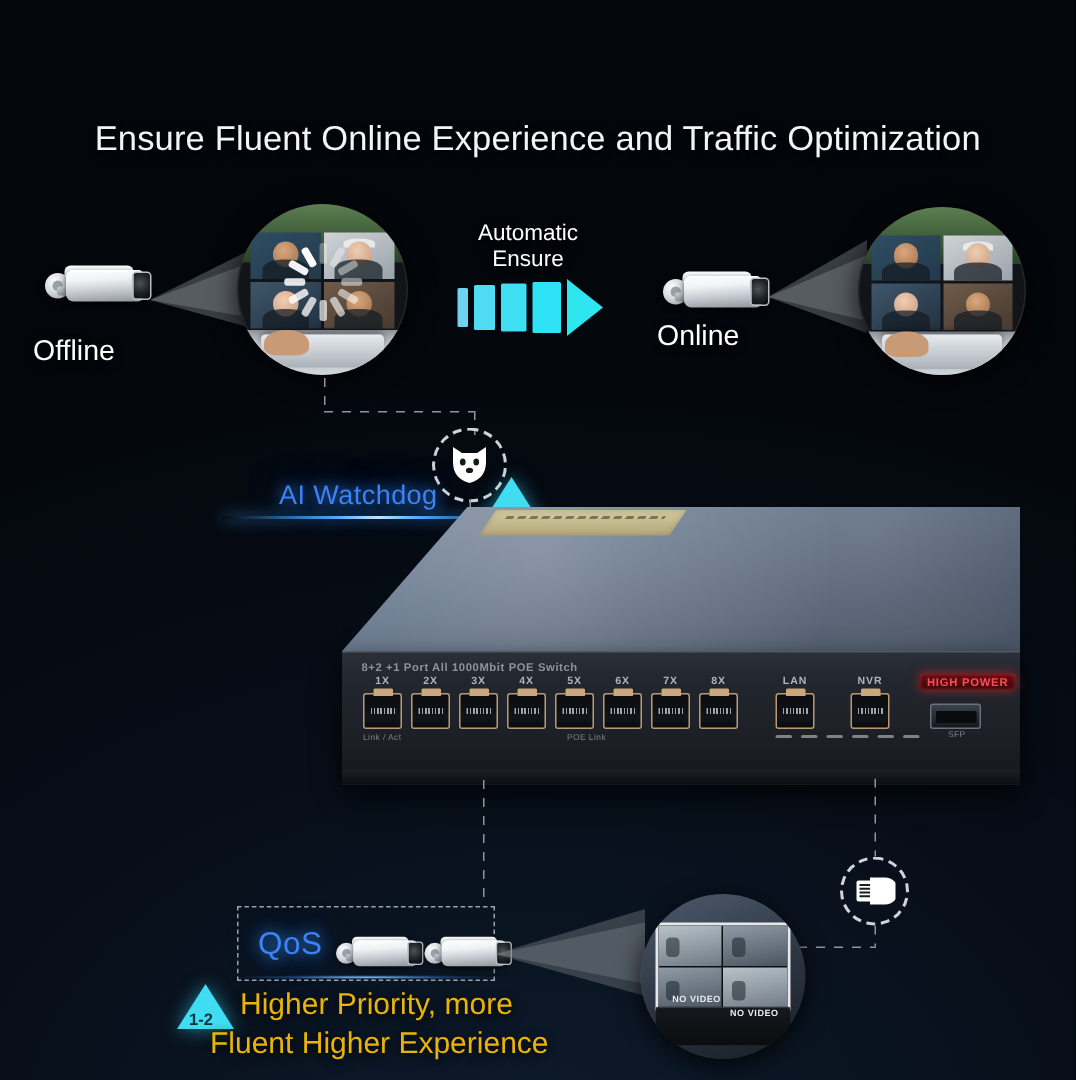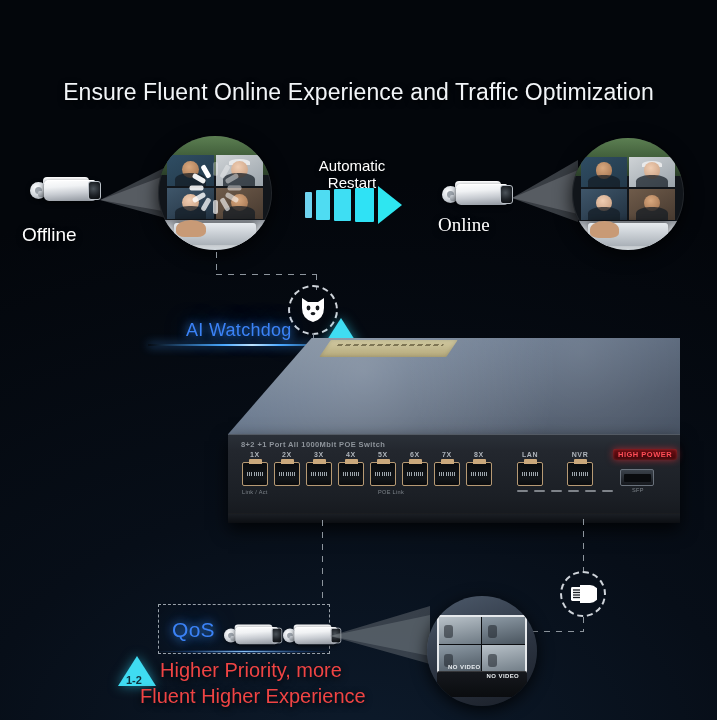--- a/index.html
+++ b/index.html
@@ -224,21 +224,21 @@
   .sfp:after{ content:""; position:absolute; left:3px; top:4px; width:27px; height:8px;
     background:#090b0e; border-radius:1px; }
 
   
   .dash-box { position:absolute; border:1px dashed #9aa2aa; }
   .qos-glow {
     position:absolute; height:3px; border-radius:3px;
     background:radial-gradient(ellipse at 50% 50%, rgba(140,200,255,.95) 0%, rgba(50,120,220,.35) 45%, rgba(0,0,0,0) 75%);
   }
   .bottom-text {
-    position:absolute; color:#ef4444; font-size:20px; line-height:1.28;
+    position:absolute; color:#eab308; font-size:20px; line-height:1.28;
     text-shadow:0 2px 7px rgba(0,0,0,.95); white-space:nowrap;
   }
 
   
   .ncircle {
     position:absolute; border-radius:50%; overflow:hidden;
     background:linear-gradient(160deg,#4d5a6b 0%,#2b3340 55%,#1a1f28 100%);
     box-shadow:0 4px 16px rgba(0,0,0,.8);
   }
   .mon {
@@ -314,40 +314,40 @@
         <i style="transform: rotate(150deg); opacity: 0.62;"></i>
         <i style="transform: rotate(180deg); opacity: 0.68;"></i>
         <i style="transform: rotate(210deg); opacity: 0.75;"></i>
         <i style="transform: rotate(240deg); opacity: 0.81;"></i>
         <i style="transform: rotate(270deg); opacity: 0.87;"></i>
         <i style="transform: rotate(300deg); opacity: 0.94;"></i>
         <i style="transform: rotate(330deg); opacity: 1;"></i>
       </div>
   </div>
 
-  <div class="restart-label" style="left:302px; top:148px; width:100px;margin-top:10px;">
+  <div class="restart-label" style="left:302px; top:148px; width:100px;">
     <div>Automatic</div>
-    <div>Restart</div>
+    <div>Ensure</div>
   </div>
   <div class="arrow-wrap" style="left:305px; top:186px;">
     <div class="abar" style="width:7px;  height:26px; background:#6fd3ef;"></div>
     <div class="abar" style="width:14px; height:30px; background:#4fdcf2;"></div>
     <div class="abar" style="width:17px; height:32px; background:#3edef3;"></div>
     <div class="abar" style="width:19px; height:34px; background:#2fe2f5;"></div>
     <div class="ahead"></div>
   </div>
 
   <div class="cam" style="left:442px; top:178px; width:75px; height:34px;">
     <div class="mount"></div>
     <div class="arm"></div>
     <div class="hood"></div>
     <div class="barrel"></div>
     <div class="lens"></div>
   </div>
-  <div class="cam-label" style="left:438px; top:214px;font-family:Liberation Serif, serif;">Online</div>
+  <div class="cam-label" style="left:438px; top:214px;">Online</div>
 
   <svg class="beam" style="left:512px; top:160px;" width="66" height="62" viewBox="0 0 66 62">
     <polygon points="0,38 66,0 66,62" fill="#6d737a" opacity="0.55"></polygon>
     <polygon points="0,38 66,10 66,54" fill="#aeb4bb" opacity="0.30"></polygon>
   </svg>
 
   <div class="vcircle" style="left:572px; top:138px; width:112px; height:112px;">
     <div class="vc-top"></div>
     <div class="vc-bottom"></div>
     <div class="vc-grid">

